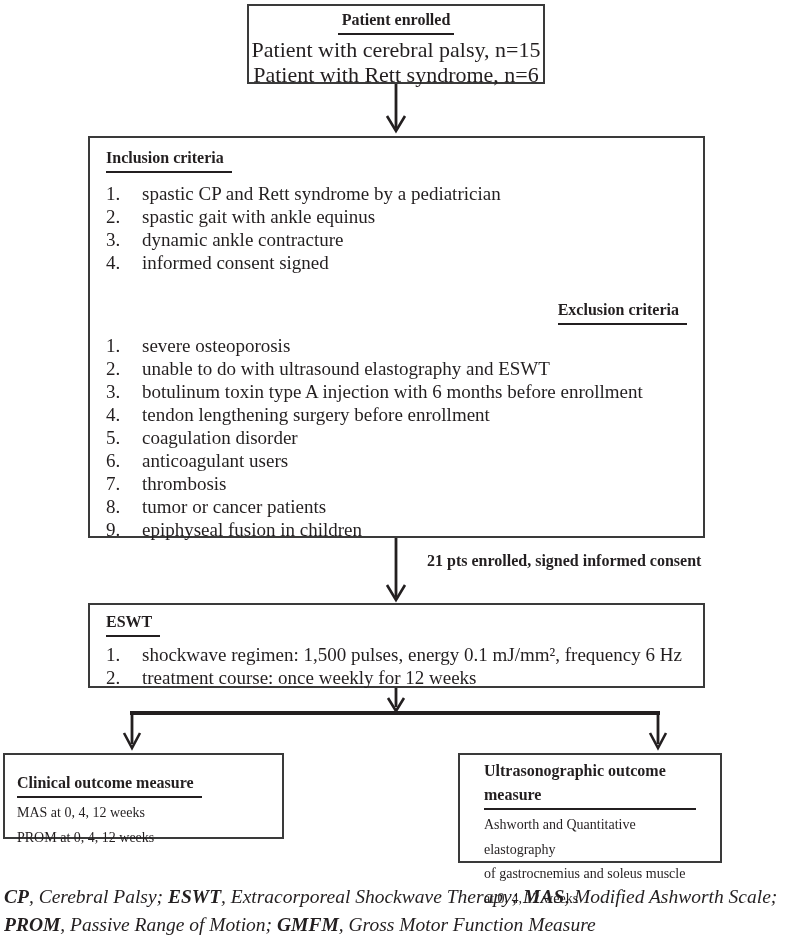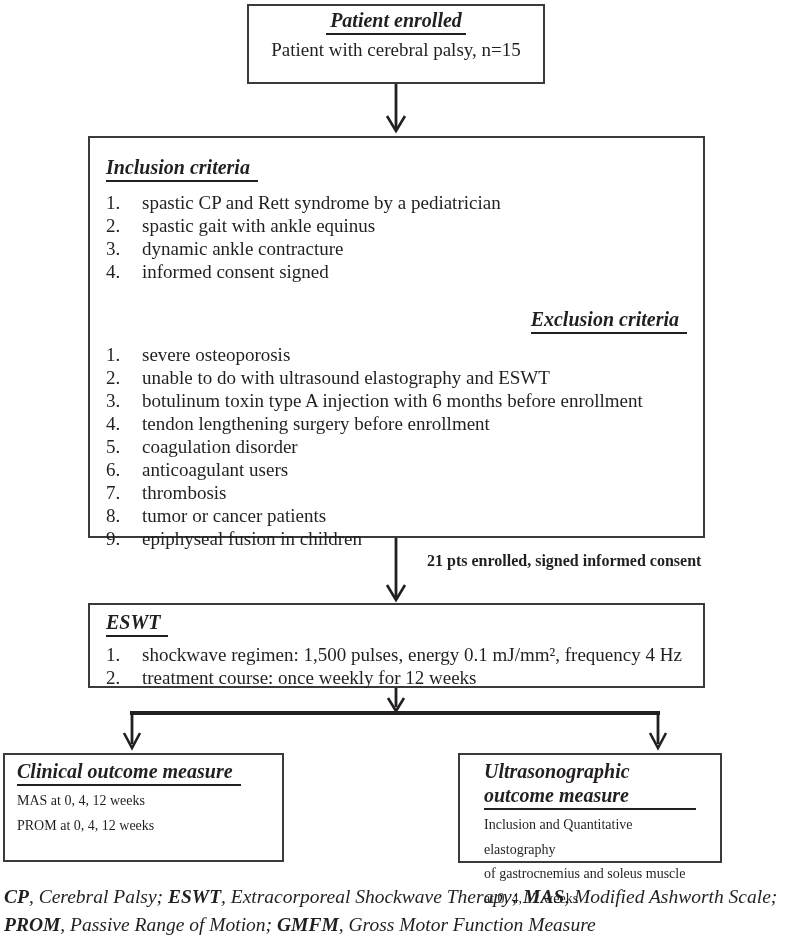--- a/index.html
+++ b/index.html
@@ -12,43 +12,43 @@
        font-family:"Liberation Serif", serif;color:var(--ink);}
   .canvas{position:relative;width:798px;height:938px;background:var(--paper);}
   .connectors{position:absolute;left:0;top:0;color:var(--ink);}
   .connectors line,.connectors polyline{stroke:currentColor;fill:none;}
   .flow-line{stroke-width:2.8px;}
   .flow-bar{stroke-width:4px;}
   .flow-head{stroke-width:2.6px;stroke-linejoin:miter;}
 
   .fbox{position:absolute;box-sizing:border-box;border:2px solid var(--border);
         background:var(--paper);}
-  .box-title{font-weight:bold;font-size:20px;line-height:24px;display:inline-block;
-             border-bottom:2.5px solid var(--ink);padding:0 8px 1px 0;font-style:italic;}
+  .box-title{font-weight:bold;font-size:16px;line-height:24px;display:inline-block;
+             border-bottom:2.5px solid var(--ink);padding:0 8px 1px 0;}
   .centered .box-title{padding:0 4px 1px 4px;}
 
   #enroll-box{left:247px;top:4px;width:298px;height:80px;text-align:center;padding-top:2px;}
-  #enroll-box .box-line{font-size:19px;line-height:25px;}
+  #enroll-box .box-line{font-size:22px;line-height:25px;}
   #enroll-box .box-title{margin-bottom:2px;}
 
-  #criteria-box{left:88px;top:136px;width:617px;height:402px;padding:15px 16px;}
+  #criteria-box{left:88px;top:136px;width:617px;height:402px;padding:6px 16px;}
   #criteria-box .box-title{margin:2px 0 9px 0;}
   #exclusion-heading-wrap{margin-top:22px;text-align:right;}
   .num-list{margin:0;padding:0;}
   .num-row{display:flex;font-size:19px;line-height:23px;}
   .num-row .num{flex:none;width:36px;}
   .num-row .txt{flex:1;}
 
   #enrolled-label{position:absolute;left:421px;top:552px;font-size:16px;
                   font-weight:bold;white-space:nowrap;margin-left:6px;}
 
   #eswt-box{left:88px;top:603px;width:617px;height:85px;padding:5px 16px;}
   #eswt-box .box-title{margin:0 0 6px 0;}
 
-  #clinical-box{left:3px;top:753px;width:281px;height:109px;padding:4px 12px;}
+  #clinical-box{left:3px;top:753px;width:281px;height:86px;padding:16px 12px;}
   #ultrasound-box{left:458px;top:753px;width:264px;height:110px;padding:4px 24px;}
   .outcome-line{font-size:14px;line-height:24.5px;}
   #clinical-box .box-title,#ultrasound-box .box-title{margin-bottom:3px;}
 
   #abbrev-footer{position:absolute;left:4px;top:883px;width:792px;
                  font-style:italic;font-size:19.5px;line-height:28px;}
   #abbrev-footer .bold{font-weight:bold;}
 </style>
 </head>
 <body>
@@ -82,20 +82,21 @@
   </svg>
 
   <div class="fbox centered" id="enroll-box">
     <div>
       <span class="box-title">Patient enrolled</span>
     </div>
     <div>
 
         <div class="box-line">Patient with cerebral palsy, n=15</div>
 
+        <div class="box-line">Patient with Rett syndrome, n=6</div>
       </div>
   </div>
 
   <div class="fbox" id="criteria-box">
     <div>
       <span class="box-title">Inclusion criteria</span>
     </div>
     <div class="num-list">
 
         <div class="num-row">
@@ -173,21 +174,21 @@
   <div id="enrolled-label">21 pts enrolled, signed informed consent</div>
 
   <div class="fbox" id="eswt-box">
     <div>
       <span class="box-title">ESWT</span>
     </div>
     <div class="num-list">
 
         <div class="num-row">
           <span class="num">1.</span>
-          <span class="txt">shockwave regimen: 1,500 pulses, energy 0.1 mJ/mm², frequency 4 Hz</span>
+          <span class="txt">shockwave regimen: 1,500 pulses, energy 0.1 mJ/mm², frequency 6 Hz</span>
         </div>
 
         <div class="num-row">
           <span class="num">2.</span>
           <span class="txt">treatment course: once weekly for 12 weeks</span>
         </div>
       </div>
   </div>
 
   <div class="fbox" id="clinical-box">
@@ -202,21 +203,21 @@
 
       </div>
   </div>
 
   <div class="fbox" id="ultrasound-box">
     <div>
       <span class="box-title">Ultrasonographic outcome measure</span>
     </div>
     <div>
 
-        <div class="outcome-line">Inclusion and Quantitative elastography</div>
+        <div class="outcome-line">Ashworth and Quantitative elastography</div>
 
         <div class="outcome-line">of gastrocnemius and soleus muscle</div>
 
         <div class="outcome-line">at 0, 4, 12 weeks</div>
       </div>
   </div>
 
   <div id="abbrev-footer">
     <div><span class="bold">CP</span><span>, Cerebral Palsy; </span><span class="bold">ESWT</span><span>, Extracorporeal Shockwave Therapy; </span><span class="bold">MAS</span><span>, Modified Ashworth Scale;</span></div>
     <div><span class="bold">PROM</span><span>, Passive Range of Motion; </span><span class="bold">GMFM</span><span>, Gross Motor Function Measure</span></div>

